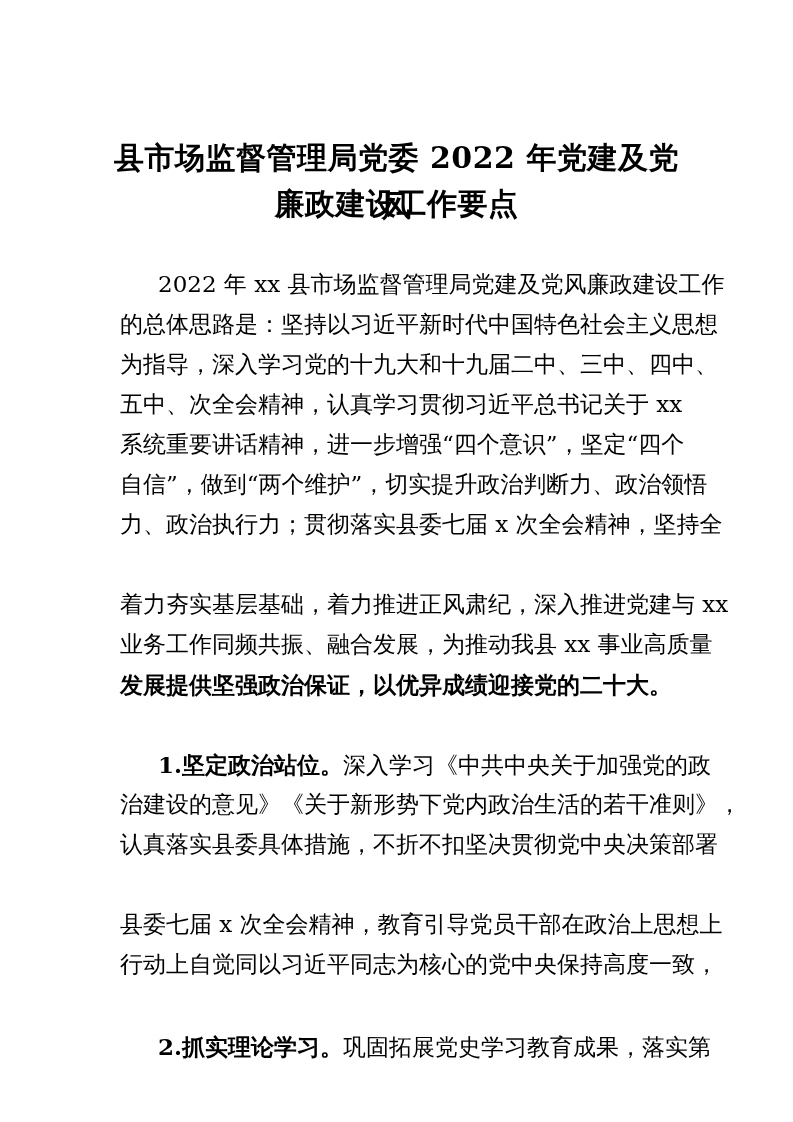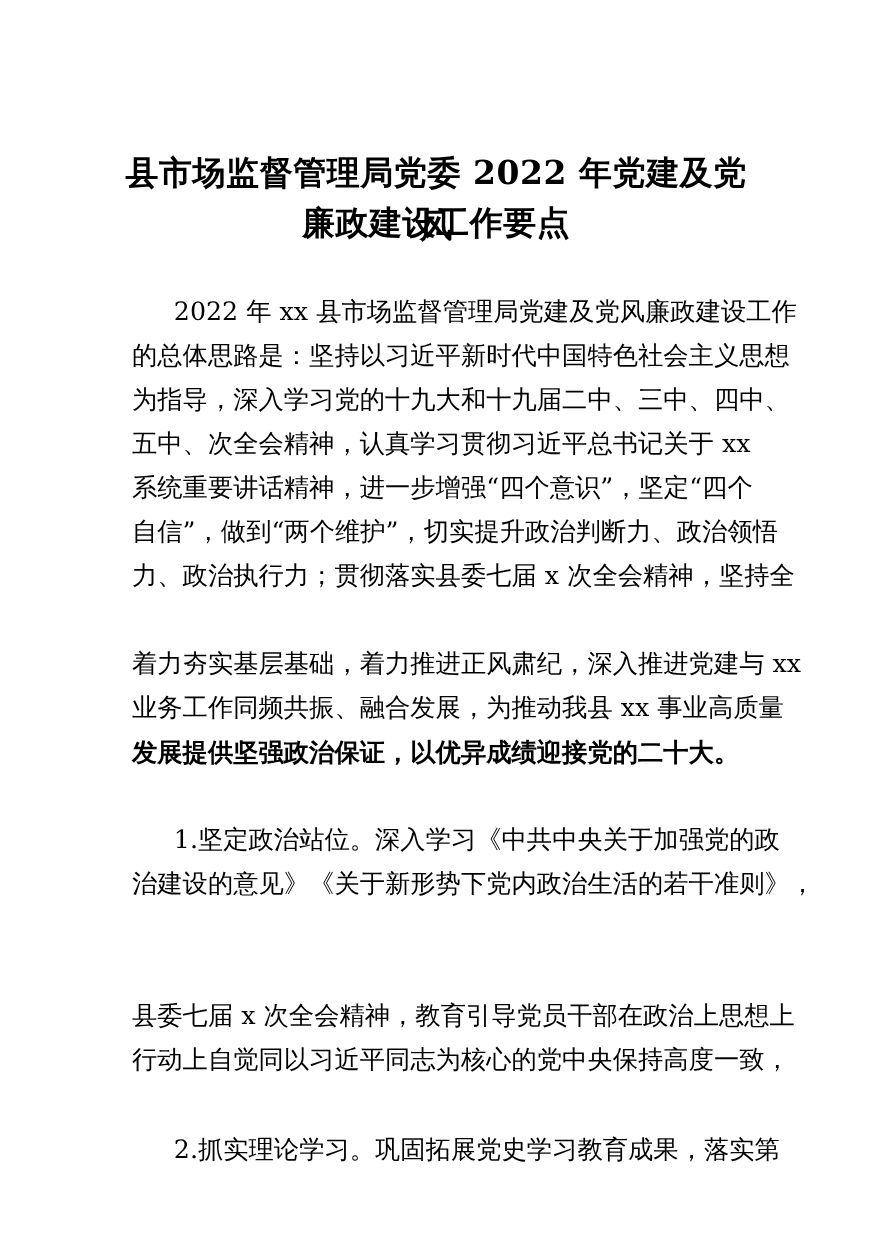--- a/index.html
+++ b/index.html
@@ -5,21 +5,21 @@
   html, body { margin: 0; padding: 0; background: #ffffff; }
   body { width: 793px; height: 1122px; position: relative; overflow: hidden; font-family: "DejaVu Serif", "Liberation Serif", serif; color: #000; }
   .page { position: absolute; left: 0; top: 0; width: 793px; height: 1122px; background: #fff; padding-left: 24px; }
   .title { position: absolute; left: 100px; width: 593px; text-align: center; font-weight: bold; font-size: 30px; letter-spacing: 0.5px; line-height: 48px; }
   .t1 { top: 134px; }
   .t2 { top: 180px; }
   .line { position: absolute; left: 120px; width: 553px; font-size: 23px; line-height: 25px; white-space: nowrap; text-align: justify; text-align-last: justify; }
   .line.indent { left: 158px; width: 515px; }
   .line.last { text-align-last: left; font-weight: bold; }
   .heading { font-weight: bold; text-align-last: left; }
-  .bold { font-weight: normal; }
+  .bold { font-weight: bold; }
 </style>
 </head>
 <body>
 
 <div class="page">
   <div class="title t1">县市场监督管理局党委 2022 年党建及党风</div>
   <div class="title t2">廉政建设工作要点</div>
 
   <div class="line indent" style="top:272px">2022 年 xx 县市场监督管理局党建及党风廉政建设工作</div>
   <div class="line" style="top:312px">的总体思路是：坚持以习近平新时代中国特色社会主义思想</div>
@@ -28,17 +28,18 @@
   <div class="line" style="top:432px">系统重要讲话精神，进一步增强“四个意识”，坚定“四个</div>
   <div class="line" style="top:472px">自信”，做到“两个维护”，切实提升政治判断力、政治领悟</div>
   <div class="line" style="top:512px">力、政治执行力；贯彻落实县委七届 x 次全会精神，坚持全</div>
   <div class="line" style="top:592px">着力夯实基层基础，着力推进正风肃纪，深入推进党建与 xx</div>
   <div class="line" style="top:632px">业务工作同频共振、融合发展，为推动我县 xx 事业高质量</div>
   <div class="line last" style="top:672px">发展提供坚强政治保证，以优异成绩迎接党的二十大。</div>
 
 
   <div class="line indent" style="top:752px"><span class="bold">1.坚定政治站位。</span><span>深入学习《中共中央关于加强党的政</span></div>
   <div class="line" style="top:792px">治建设的意见》《关于新形势下党内政治生活的若干准则》，</div>
+  <div class="line" style="top:832px">认真落实县委具体措施，不折不扣坚决贯彻党中央决策部署</div>
   <div class="line" style="top:912px">县委七届 x 次全会精神，教育引导党员干部在政治上思想上</div>
   <div class="line" style="top:952px">行动上自觉同以习近平同志为核心的党中央保持高度一致，</div>
 
   <div class="line indent" style="top:1034px"><span class="bold">2.抓实理论学习。</span><span>巩固拓展党史学习教育成果，落实第</span></div>
 </div>
 
 </body></html>

